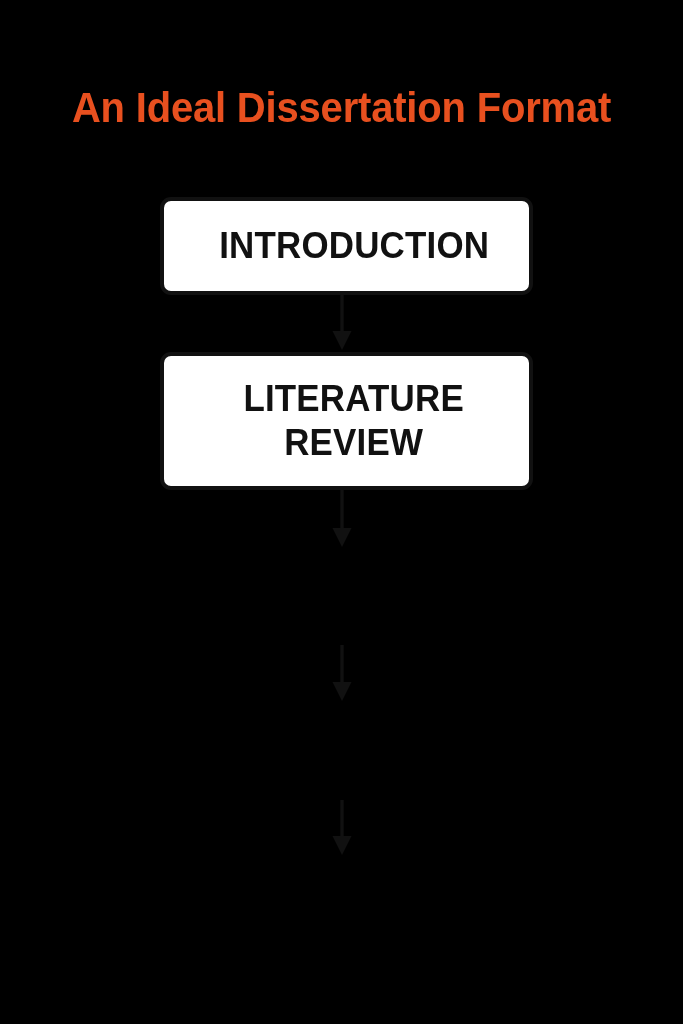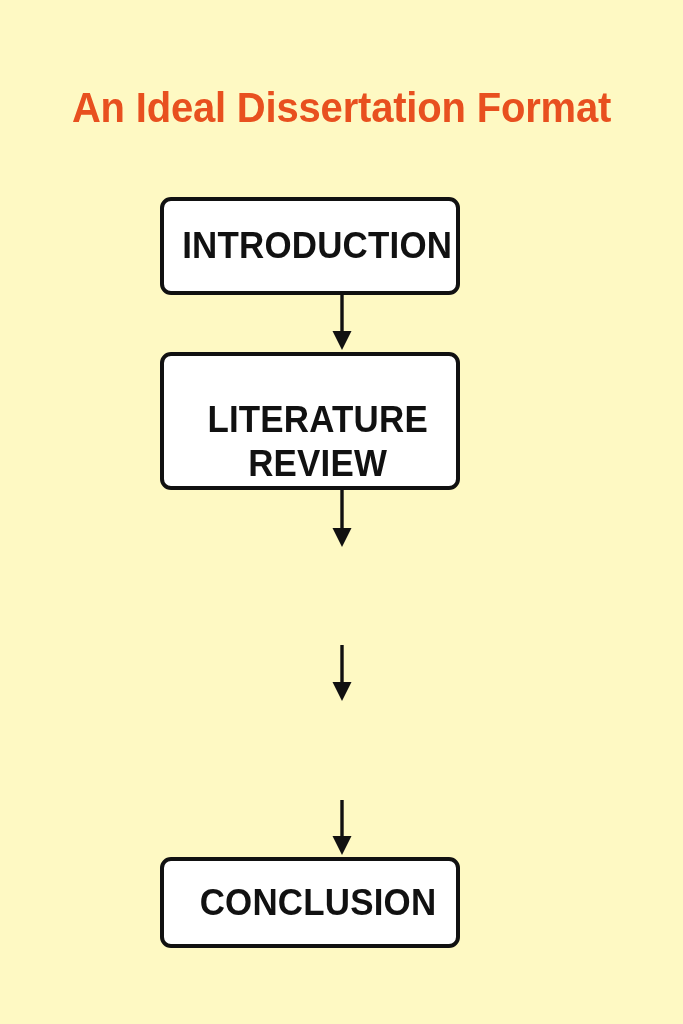--- a/index.html
+++ b/index.html
@@ -42,21 +42,21 @@
     position: absolute;
     left: 0;
     top: 0;
     width: 683px;
     height: 1024px;
   }
 
   .node {
     position: absolute;
     left: 160px;
-    width: 300px;
+    width: 373px;
     box-sizing: border-box;
     border: 4px solid #111111;
     border-radius: 11px;
     background: #ffffff;
     display: flex;
     align-items: center;
     justify-content: center;
     padding-left: 15px;
   }
 
@@ -68,42 +68,42 @@
     letter-spacing: 0.2px;
     color: #111111;
     text-align: center;
     white-space: pre-line;
     transform: scaleX(0.97);
     transform-origin: 50% 50%;
   }
 
   
   #node-0 { top: 197px; height: 98px; }
-  #node-1 { top: 352px; height: 138px; align-items: flex-end; }
+  #node-1 { top: 352px; height: 138px; }
   #node-2 { top: 549px; height: 96px; }
   #node-3 { top: 703px; height: 97px; }
   #node-4 { top: 857px; height: 91px; }
 
   
   .connector {
     position: absolute;
     left: 325px;
     width: 34px;
   }
   .connector svg { display: block; }
 
   #connector-0 { top: 295px; height: 57px; }
   #connector-1 { top: 490px; height: 59px; }
   #connector-2 { top: 645px; height: 58px; }
   #connector-3 { top: 800px; height: 57px; }
 </style>
 </head>
 <body>
 
-<div id="page" style="background: #fef9c3;">
+<div id="page" style="background: #000000;">
 
   <div id="title" style="color: rgb(232, 80, 31);">An Ideal Dissertation Format</div>
 
   <div id="flow">
 
     <div class="node" id="node-0">
       <span class="node-label">INTRODUCTION</span>
     </div>
 
     <div class="connector" id="connector-0">
@@ -134,18 +134,15 @@
     </div>
 
 
     <div class="connector" id="connector-3">
       <svg width="34" height="57" viewBox="0 0 34 57" aria-hidden="true">
         <line x1="17" y1="0" x2="17" y2="43" stroke="#111111" stroke-width="3.4"></line>
         <polygon points="17,55 7.5,36 26.5,36" fill="#111111"></polygon>
       </svg>
     </div>
 
-    <div class="node" id="node-4">
-      <span class="node-label">CONCLUSION</span>
-    </div>
 
   </div>
 </div>
 
 </body></html>

